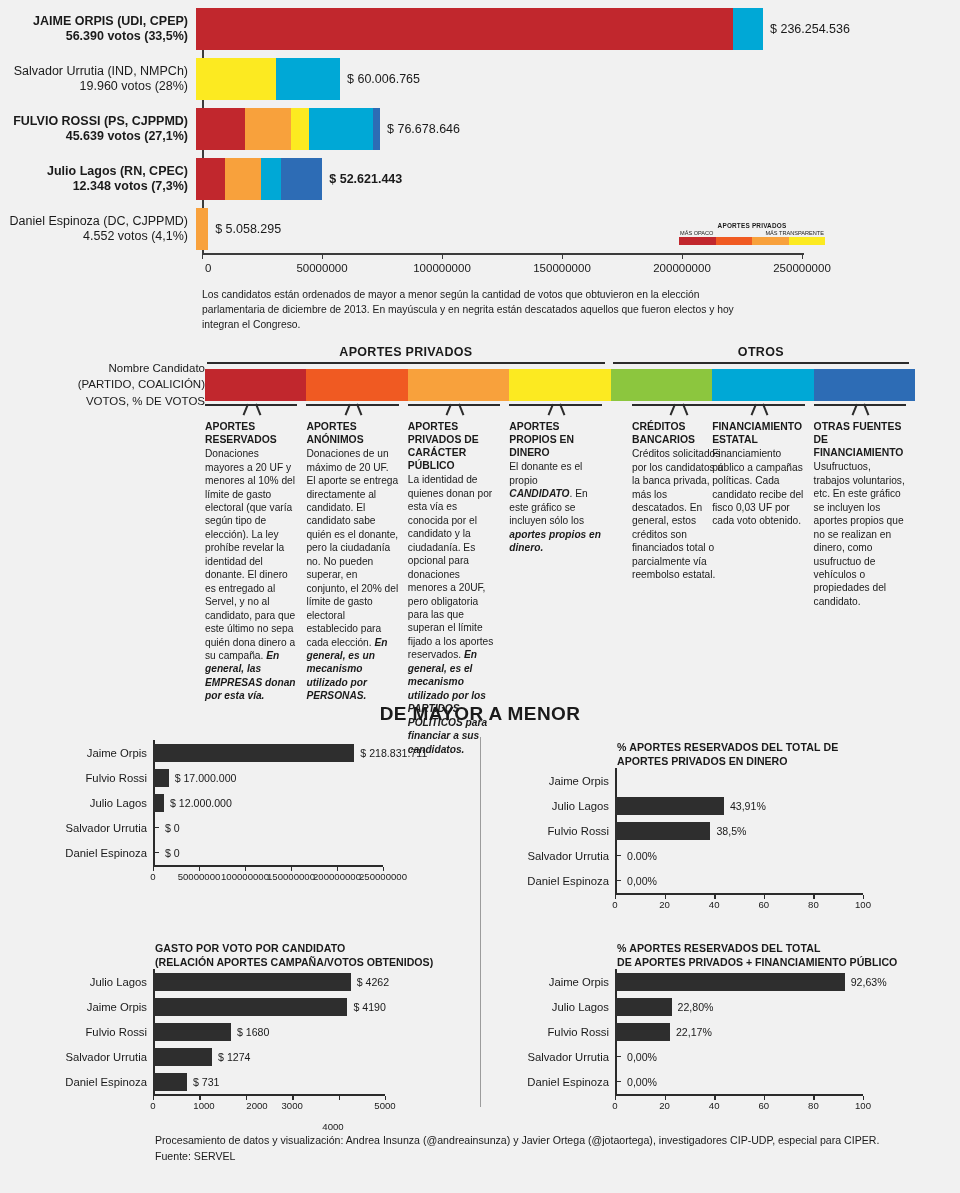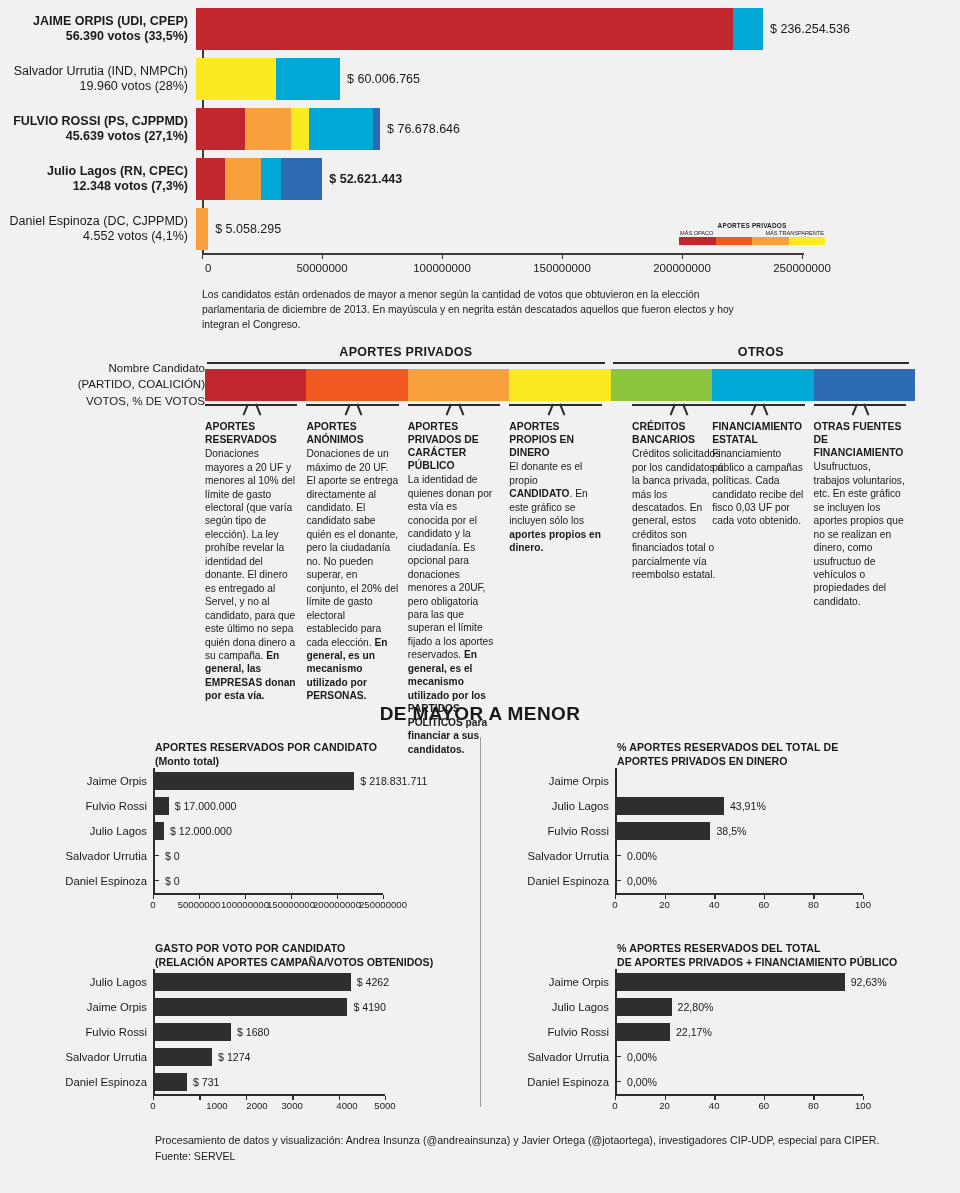--- a/index.html
+++ b/index.html
@@ -46,21 +46,21 @@
   #mid-colorbar div { flex: 1; height: 100%; }
   #mid-cols { position: absolute; left: 205px; top: 64px; width: 710px; }
   .midcol { position: absolute; top: 0; width: 101.4px; padding-right: 9px; }
   .midcol .brace { position: relative; height: 12px; }
   .midcol .brace .bl { position: absolute; top: 0; left: 0; width: 100%; height: 1.6px; background: #2b2b2b; }
   .midcol .brace .v1, .midcol .brace .v2 { position: absolute; top: 0; width: 1.6px; height: 12px; background: #2b2b2b; }
   .midcol .brace .v1 { left: 46%; transform: rotate(22deg); transform-origin: top center; }
   .midcol .brace .v2 { left: 54%; transform: rotate(-22deg); transform-origin: top center; }
   .midcol h4 { font-size: 10.4px; font-weight: bold; line-height: 1.26; margin-top: 4px; }
   .midcol p { font-size: 10.2px; line-height: 1.32; margin-top: 1px; }
-  .midcol p b { font-weight: bold; }
+  .midcol p b { font-weight: bold; font-style: italic; }
 
   
   #dmam { position: absolute; left: 0; top: 703px; width: 960px; text-align: center;
           font-size: 19px; font-weight: bold; letter-spacing: .4px; }
 
   #divider-v { position: absolute; left: 480px; top: 737px; width: 1.4px; height: 370px; background: #9c9c9c; }
 
   .panel { position: absolute; }
   .p-title { font-size: 10.6px; font-weight: bold; line-height: 1.33; letter-spacing: .1px; }
   .p-sub { font-size: 10.6px; font-weight: bold; line-height: 1.33; }
@@ -277,24 +277,20 @@
         <h4>OTRAS FUENTES DE FINANCIAMIENTO</h4>
         <p>Usufructuos, trabajos voluntarios, etc. En este gráfico se incluyen los aportes propios que no se realizan en dinero, como usufructuo de vehículos o propiedades del candidato.</p>
       </div>
     </div>
 </div>
 
 <div id="dmam">DE MAYOR A MENOR</div>
 <div id="divider-v"></div>
 
 <div class="panel" id="panel-0" style="left: 55px; top: 740px;">
-    <div style="margin-left: 100px;">
-      <div class="p-title">APORTES RESERVADOS POR CANDIDATO</div>
-      <div class="p-sub">(Monto total)</div>
-    </div>
     <div style="position: relative;">
       <div class="pvaxis" style="left: 98px; top: 0px; height: 125px;"></div>
       <div class="prow">
         <div class="plab" style="width: 98px;">Jaime Orpis</div>
         <div class="pbarwrap">
           <div class="pbar" style="width: 201.325px; background: rgb(46, 46, 46);"></div>
           <div class="pval">$ 218.831.711</div>
         </div>
       </div>
       <div class="prow">
@@ -437,27 +433,27 @@
         <div class="pbarwrap">
           <div class="pbar" style="width: 33.9184px; background: rgb(46, 46, 46);"></div>
           <div class="pval">$ 731</div>
         </div>
       </div>
       <div class="paxis" style="margin-left: 98px; width: 232px;">
         <div class="axline"></div>
         <div class="atick" style="left: 0px;"></div>
         <div class="alab" style="left: 0px;">0</div>
         <div class="atick" style="left: 46.4px;"></div>
-        <div class="alab" style="left: 64px; text-align: center;">1000</div>
+        <div class="alab" style="left: 51px; text-align: center;">1000</div>
         <div class="atick" style="left: 92.8px;"></div>
         <div class="alab" style="left: 104px;">2000</div>
         <div class="atick" style="left: 139.2px;"></div>
         <div class="alab" style="left: 139.2px;">3000</div>
         <div class="atick" style="left: 185.6px;"></div>
-        <div class="alab" style="left: 194px;">4000</div>
+        <div class="alab" style="left: 180px; margin-top: 21px;">4000</div>
         <div class="atick" style="left: 232px;"></div>
         <div class="alab" style="left: 232px;">5000</div>
       </div>
     </div>
   </div>
 <div class="panel" id="panel-3" style="left: 515px; top: 941px;">
     <div style="margin-left: 102px;">
       <div class="p-title">% APORTES RESERVADOS DEL TOTAL</div>
       <div class="p-sub">DE APORTES PRIVADOS + FINANCIAMIENTO PÚBLICO</div>
     </div>

